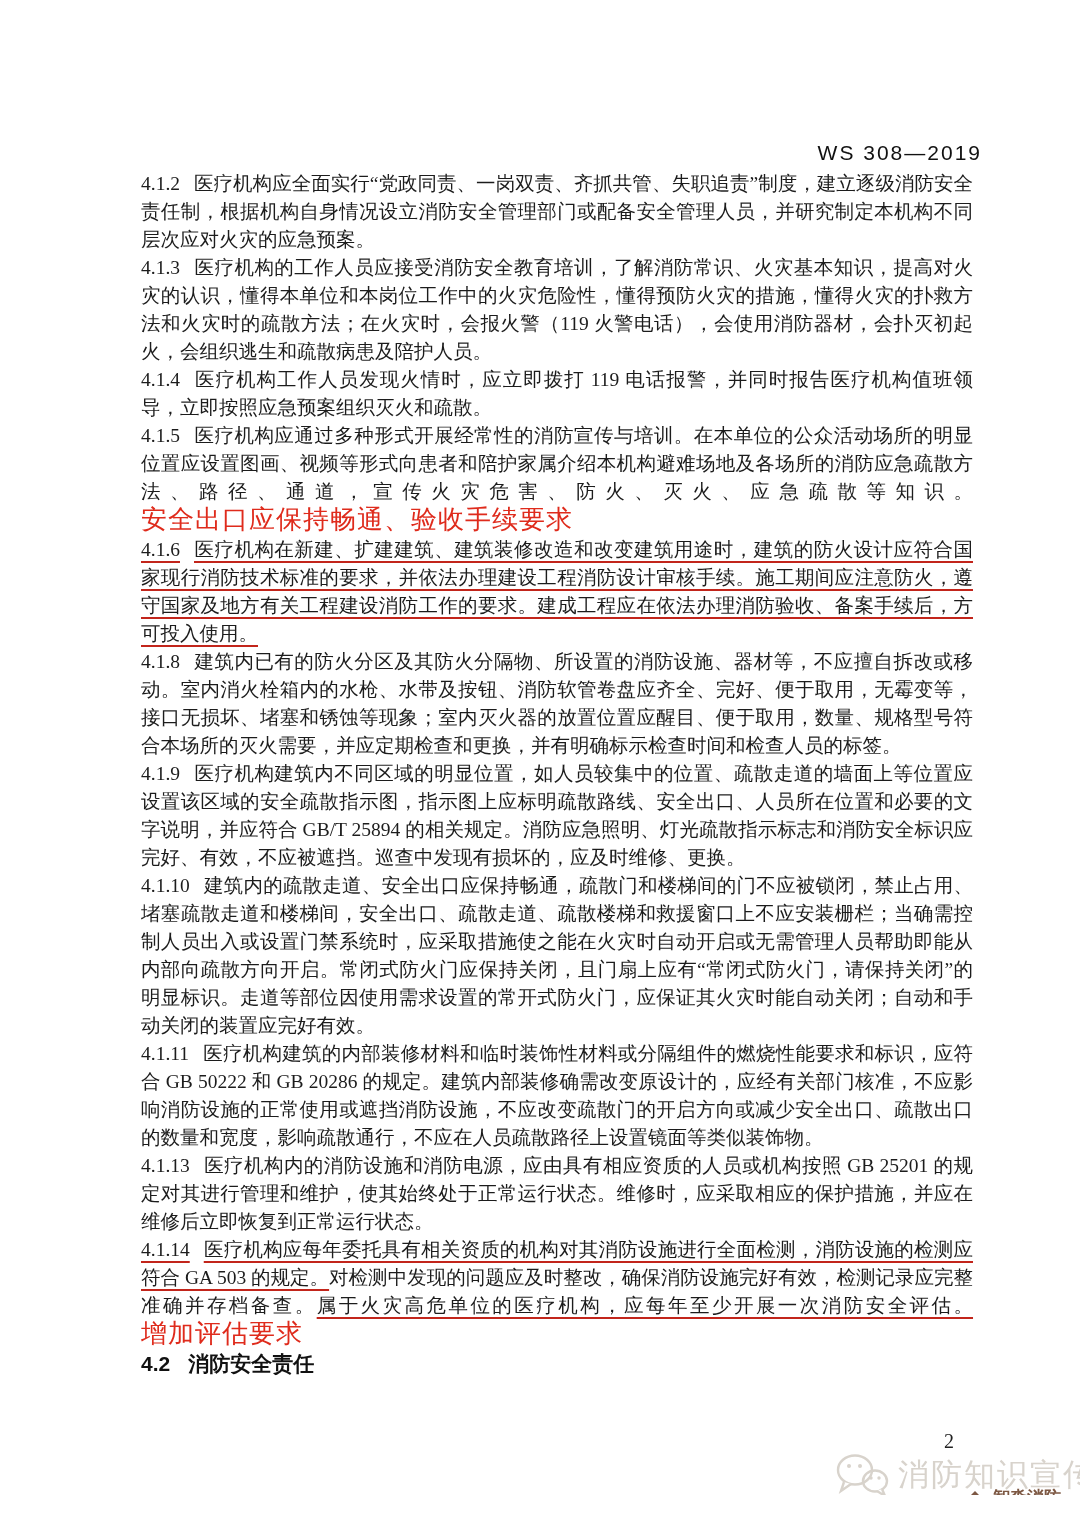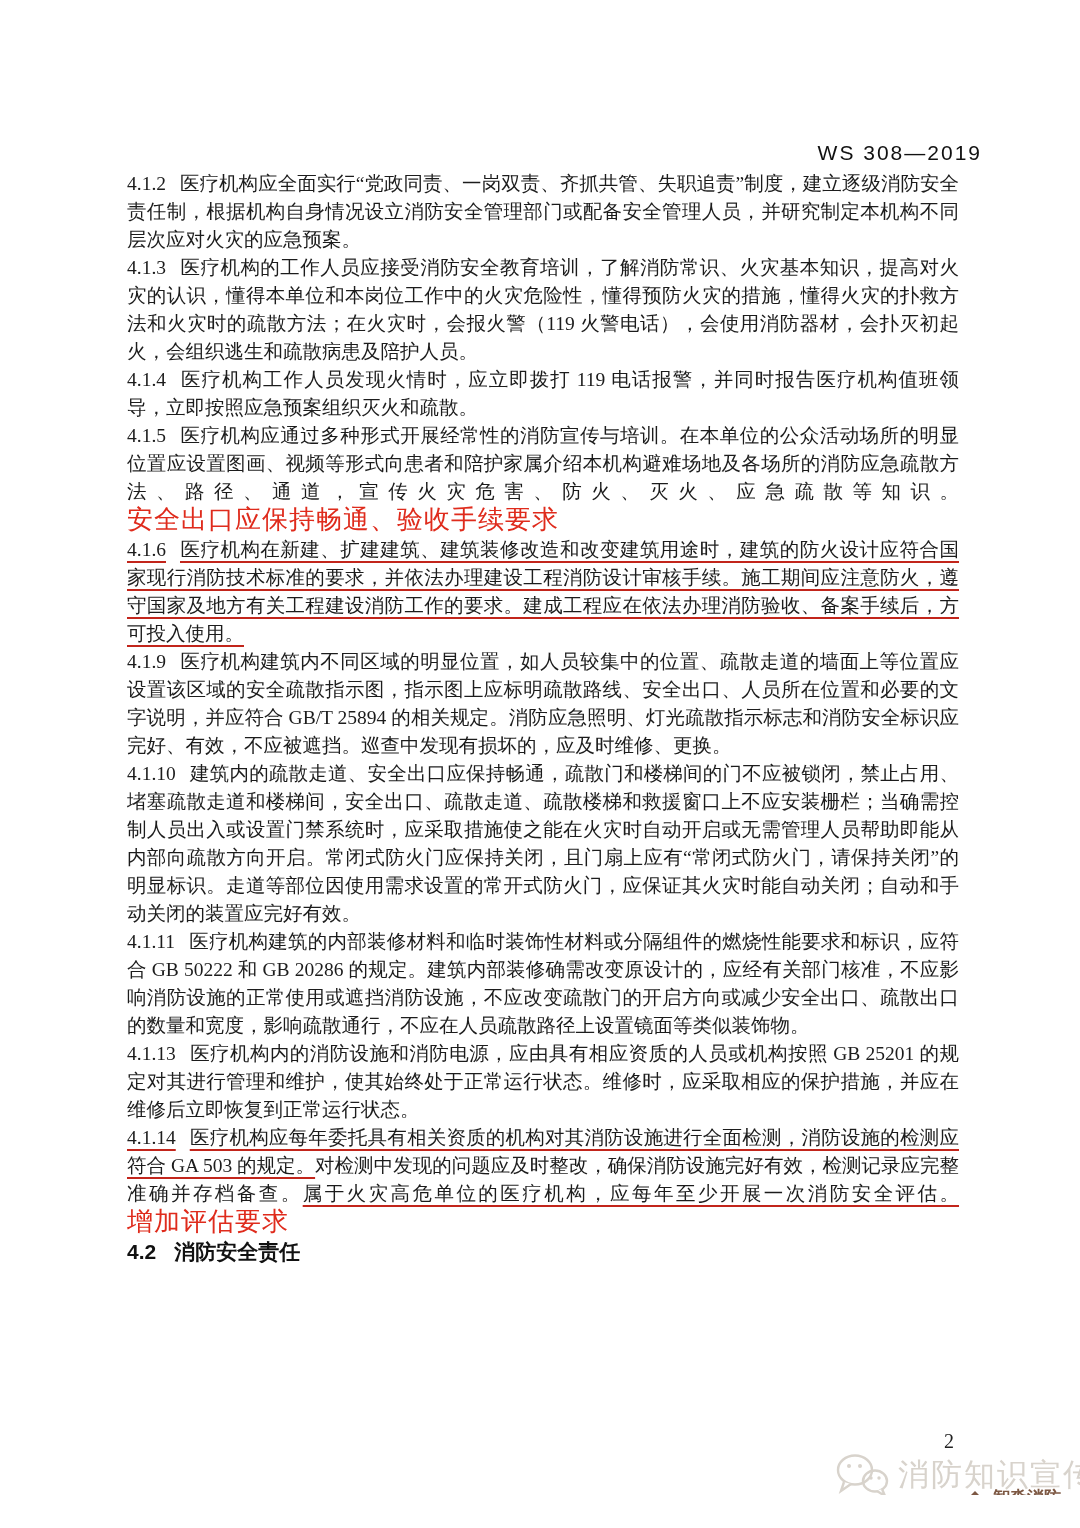--- a/index.html
+++ b/index.html
@@ -18,21 +18,21 @@
   }
   .page{position:relative;width:1080px;height:1495px;overflow:hidden;background:#fff;}
 
   .header{
     position:absolute;top:141px;right:98px;
     font-family:"Liberation Sans","DejaVu Sans",sans-serif;
     font-size:21px;letter-spacing:2px;color:#111;
   }
 
   .content{
-    position:absolute;left:127px;top:170px;width:832px;
+    position:absolute;left:141px;top:170px;width:832px;
     font-size:19.5px;line-height:28px;text-align:justify;
   }
   .content p{margin:0;padding:0;}
   .num{margin-right:14px;white-space:nowrap;}
 
   
   .u{
     text-decoration:underline;
     text-decoration-color:var(--red-line);
     text-decoration-thickness:2px;
@@ -96,20 +96,21 @@
 
     <p><span class="num">4.1.3</span><span>医疗机构的工作人员应接受消防安全教育培训，了解消防常识、火灾基本知识，提高对火灾的认识，懂得本单位和本岗位工作中的火灾危险性，懂得预防火灾的措施，懂得火灾的扑救方法和火灾时的疏散方法；在火灾时，会报火警（119 火警电话），会使用消防器材，会扑灭初起火，会组织逃生和疏散病患及陪护人员。</span></p>
 
     <p><span class="num">4.1.4</span><span>医疗机构工作人员发现火情时，应立即拨打 119 电话报警，并同时报告医疗机构值班领导，立即按照应急预案组织灭火和疏散。</span></p>
 
     <p><span class="num">4.1.5</span><span>医疗机构应通过多种形式开展经常性的消防宣传与培训。在本单位的公众活动场所的明显位置应设置图画、视频等形式向患者和陪护家属介绍本机构避难场地及各场所的消防应急疏散方法、路径、通道，宣传火灾危害、防火、灭火、应急疏散等知识。</span><span class="note">安全出口应保持畅通、验收手续要求</span></p>
 
     <p><span class="num u">4.1.6</span><span class="u">医疗机构在新建、扩建建筑、建筑装修改造和改变建筑用途时，建筑的防火设计应符合国家现行消防技术标准的要求，并依法办理建设工程消防设计审核手续。施工期间应注意防火，遵守国家及地方有关工程建设消防工作的要求。建成工程应在依法办理消防验收、备案手续后，方可投入使用。</span></p>
 
 
+    <p><span class="num">4.1.8</span><span>建筑内已有的防火分区及其防火分隔物、所设置的消防设施、器材等，不应擅自拆改或移动。室内消火栓箱内的水枪、水带及按钮、消防软管卷盘应齐全、完好、便于取用，无霉变等，接口无损坏、堵塞和锈蚀等现象；室内灭火器的放置位置应醒目、便于取用，数量、规格型号符合本场所的灭火需要，并应定期检查和更换，并有明确标示检查时间和检查人员的标签。</span></p>
 
     <p><span class="num">4.1.9</span><span>医疗机构建筑内不同区域的明显位置，如人员较集中的位置、疏散走道的墙面上等位置应设置该区域的安全疏散指示图，指示图上应标明疏散路线、安全出口、人员所在位置和必要的文字说明，并应符合 GB/T 25894 的相关规定。消防应急照明、灯光疏散指示标志和消防安全标识应完好、有效，不应被遮挡。巡查中发现有损坏的，应及时维修、更换。</span></p>
 
     <p><span class="num">4.1.10</span><span>建筑内的疏散走道、安全出口应保持畅通，疏散门和楼梯间的门不应被锁闭，禁止占用、堵塞疏散走道和楼梯间，安全出口、疏散走道、疏散楼梯和救援窗口上不应安装栅栏；当确需控制人员出入或设置门禁系统时，应采取措施使之能在火灾时自动开启或无需管理人员帮助即能从内部向疏散方向开启。常闭式防火门应保持关闭，且门扇上应有“常闭式防火门，请保持关闭”的明显标识。走道等部位因使用需求设置的常开式防火门，应保证其火灾时能自动关闭；自动和手动关闭的装置应完好有效。</span></p>
 
     <p><span class="num">4.1.11</span><span>医疗机构建筑的内部装修材料和临时装饰性材料或分隔组件的燃烧性能要求和标识，应符合 GB 50222 和 GB 20286 的规定。建筑内部装修确需改变原设计的，应经有关部门核准，不应影响消防设施的正常使用或遮挡消防设施，不应改变疏散门的开启方向或减少安全出口、疏散出口的数量和宽度，影响疏散通行，不应在人员疏散路径上设置镜面等类似装饰物。</span></p>
 
 
     <p><span class="num">4.1.13</span><span>医疗机构内的消防设施和消防电源，应由具有相应资质的人员或机构按照 GB 25201 的规定对其进行管理和维护，使其始终处于正常运行状态。维修时，应采取相应的保护措施，并应在维修后立即恢复到正常运行状态。</span></p>
 

